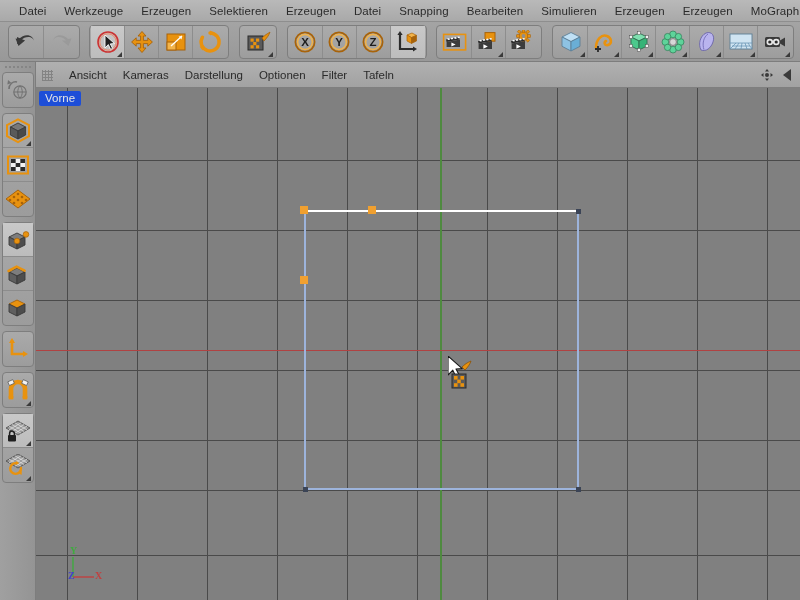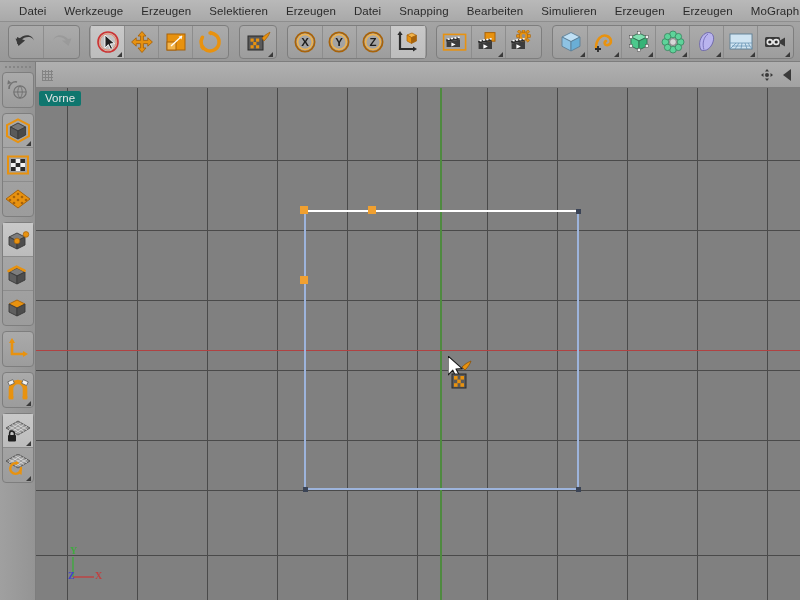--- a/index.html
+++ b/index.html
@@ -102,21 +102,21 @@
   }
 
   
   .viewport {
     position: absolute; left: 36px; top: 88px; width: 764px; height: 512px;
     background: #808080; overflow: hidden;
   }
   .vlabel {
     position: absolute; left: 3px; top: 3px; z-index: 6;
     font-size: 11.5px; color: #e6e6e6;
-    background: #0f766e; padding: 1px 6px 2px 6px; border-radius: 2px;
+    background: #1d4ed8; padding: 1px 6px 2px 6px; border-radius: 2px;
   }
   .gline-v { position: absolute; top: 0; width: 1px; height: 512px; background: #4a4a4a; }
   .gline-h { position: absolute; left: 0; height: 1px; width: 764px; background: #4a4a4a; }
   .axis-y { position: absolute; top: 0; width: 2px; height: 512px; background: #4e8a3f; }
   .axis-x { position: absolute; left: 0; height: 1px; width: 764px; background: #b04242; }
 
   .edge { position: absolute; }
   .edge.h { height: 2px; }
   .edge.v { width: 2px; }
   .vtx { position: absolute; width: 8px; height: 8px; background: #f0a030; }
@@ -385,20 +385,28 @@
             <circle cx="14.2" cy="12" r="1.6" fill="#2b2b2b"></circle>
             <path d="M18 10.4 L23 7.6 L23 16.4 L18 13.6 Z" fill="#3a3a3a"></path>
           </svg>
           <div class="corner"></div>
         </div>
       </div>
     </div>
 
   <div class="vpbar">
     <div class="vgrip"></div>
+    <div id="vpmenu" style="display:flex;align-items:center;">
+        <div class="vitem">Ansicht</div>
+        <div class="vitem">Kameras</div>
+        <div class="vitem">Darstellung</div>
+        <div class="vitem">Optionen</div>
+        <div class="vitem">Filter</div>
+        <div class="vitem">Tafeln</div>
+      </div>
     <div class="vpnav">
       <div class="nbtn">
         <svg width="14" height="14" viewBox="0 0 14 14">
           <path d="M7 1 L9 3.5 H5 Z M7 13 L5 10.5 H9 Z M1 7 L3.5 5 V9 Z M13 7 L10.5 9 V5 Z" fill="#3a3a3a"></path>
           <circle cx="7" cy="7" r="2" fill="#3a3a3a"></circle>
         </svg>
       </div>
       <div class="nbtn">
         <svg width="14" height="14" viewBox="0 0 14 14">
           <path d="M11 1 L11 13 L3 7 Z" fill="#3a3a3a"></path>

